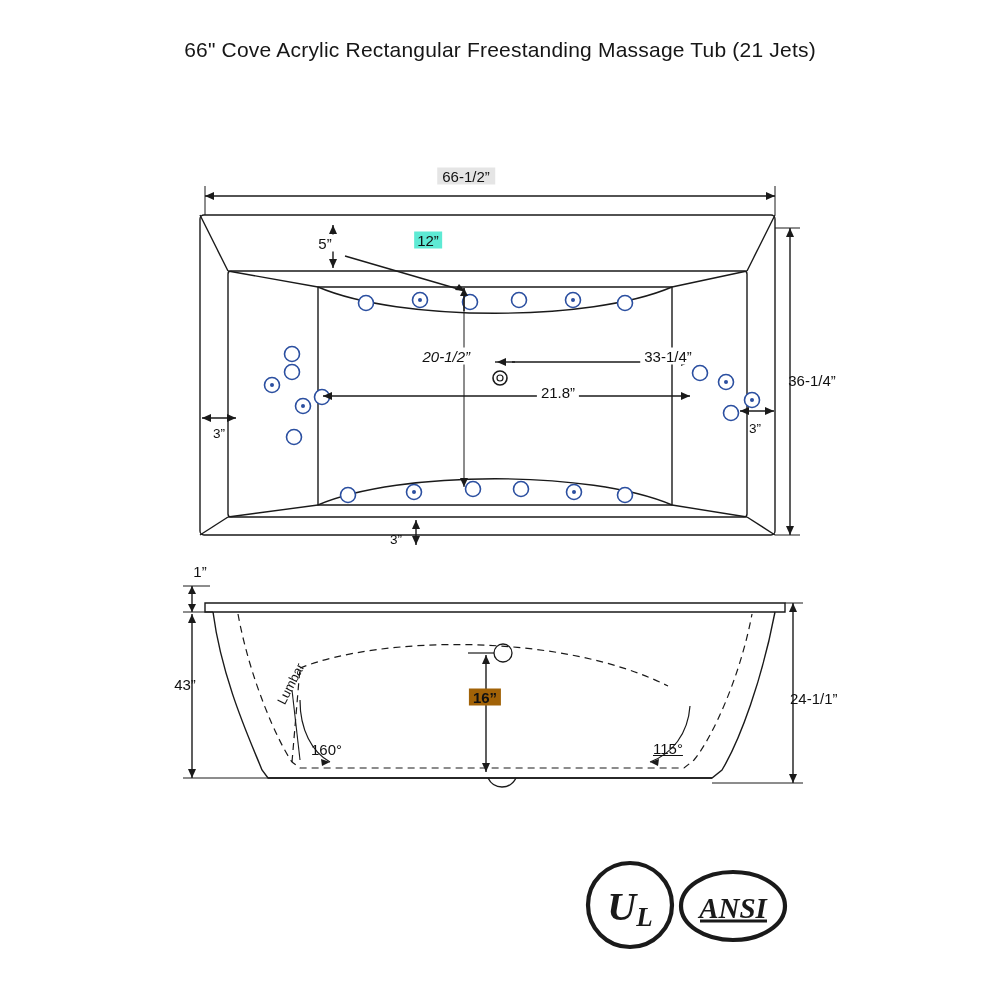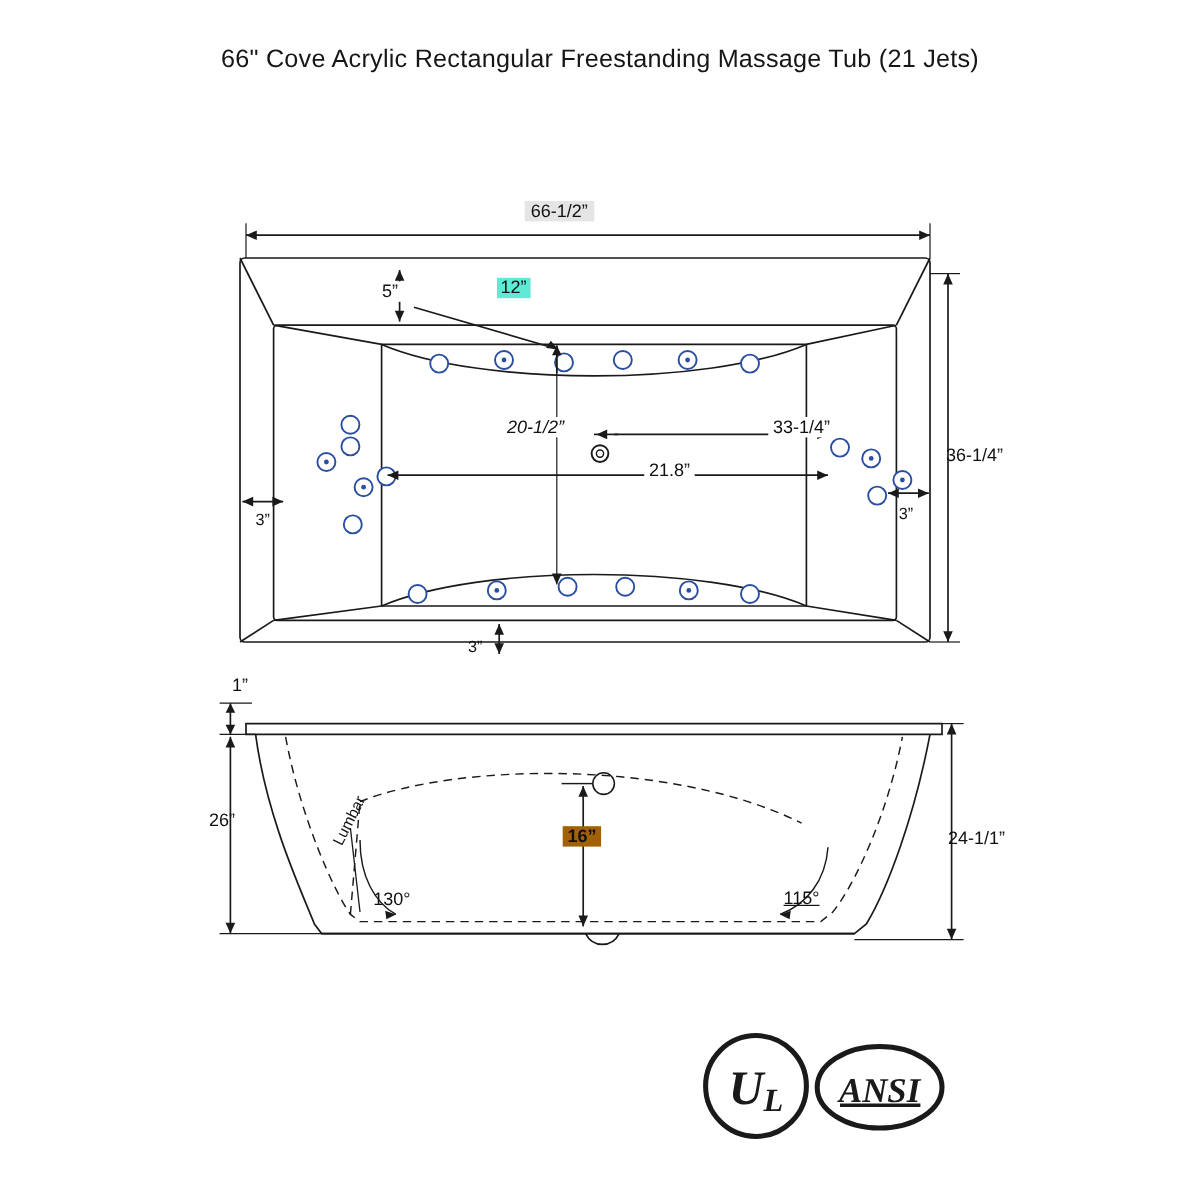--- a/index.html
+++ b/index.html
@@ -204,20 +204,20 @@
 <div class="lbl" style="left:428px;top:240px;transform:translate(-50%,-50%);background:#5eead4;padding:0 3px;">12”</div>
 <div class="lbl" style="left:812px;top:380px;transform:translate(-50%,-50%);">36-1/4”</div>
 <div class="lbl" style="left:473px;top:356px;transform:translate(-100%,-50%);background:#fff;padding:0 3px;font-style:italic;">20-1/2”</div>
 <div class="lbl" style="left:640px;top:356px;transform:translate(-50%,-50%);background:#fff;padding:0 4px;margin-left:28px;">33-1/4”</div>
 <div class="lbl" style="left:558px;top:392px;transform:translate(-50%,-50%);background:#fff;padding:0 4px;">21.8”</div>
 <div class="lbl sm" style="left:219px;top:433px;transform:translate(-50%,-50%);">3”</div>
 <div class="lbl sm" style="left:755px;top:428px;transform:translate(-50%,-50%);">3”</div>
 <div class="lbl sm" style="left:396px;top:539px;transform:translate(-50%,-50%);">3”</div>
 
 <div class="lbl" style="left:200px;top:571px;transform:translate(-50%,-50%);">1”</div>
-<div class="lbl" style="left:185px;top:684px;transform:translate(-50%,-50%);">26”</div>
+<div class="lbl" style="left:185px;top:684px;transform:translate(-50%,-50%);">43”</div>
 <div class="lbl" style="left:485px;top:697px;transform:translate(-50%,-50%);background:#a16207;padding:0 4px;font-weight:bold;">16”</div>
 <div class="lbl" style="left:790px;top:690px;">24-1/1”</div>
-<div class="lbl" style="left:311px;top:741px;">130°</div>
+<div class="lbl" style="left:311px;top:741px;">160°</div>
 <div class="lbl" style="left:653px;top:740px;text-decoration:underline;">115°</div>
 <div class="lbl rot" style="left:274px;top:700px;">Lumbar</div>
 
 </div>
 
 </body></html>

